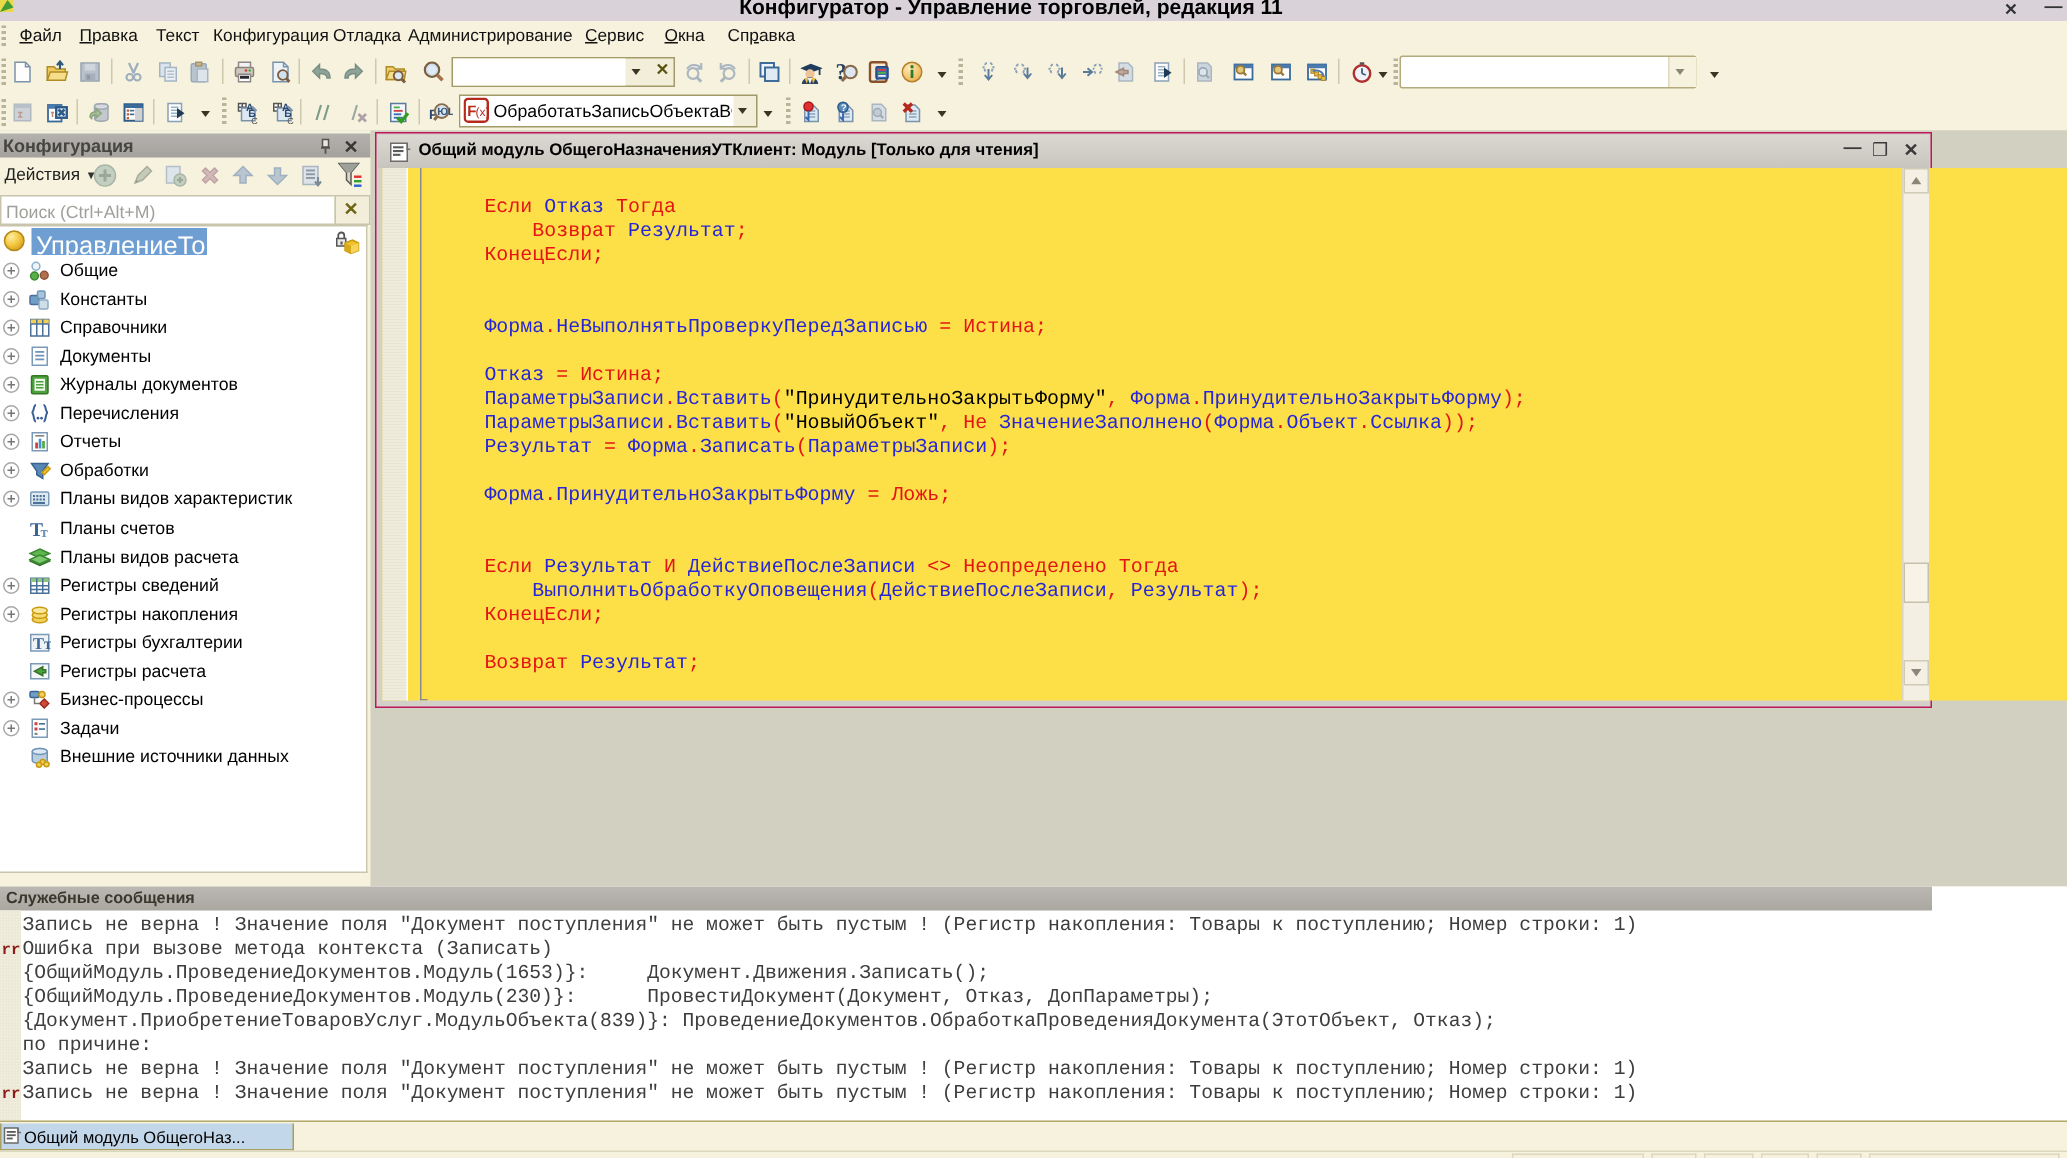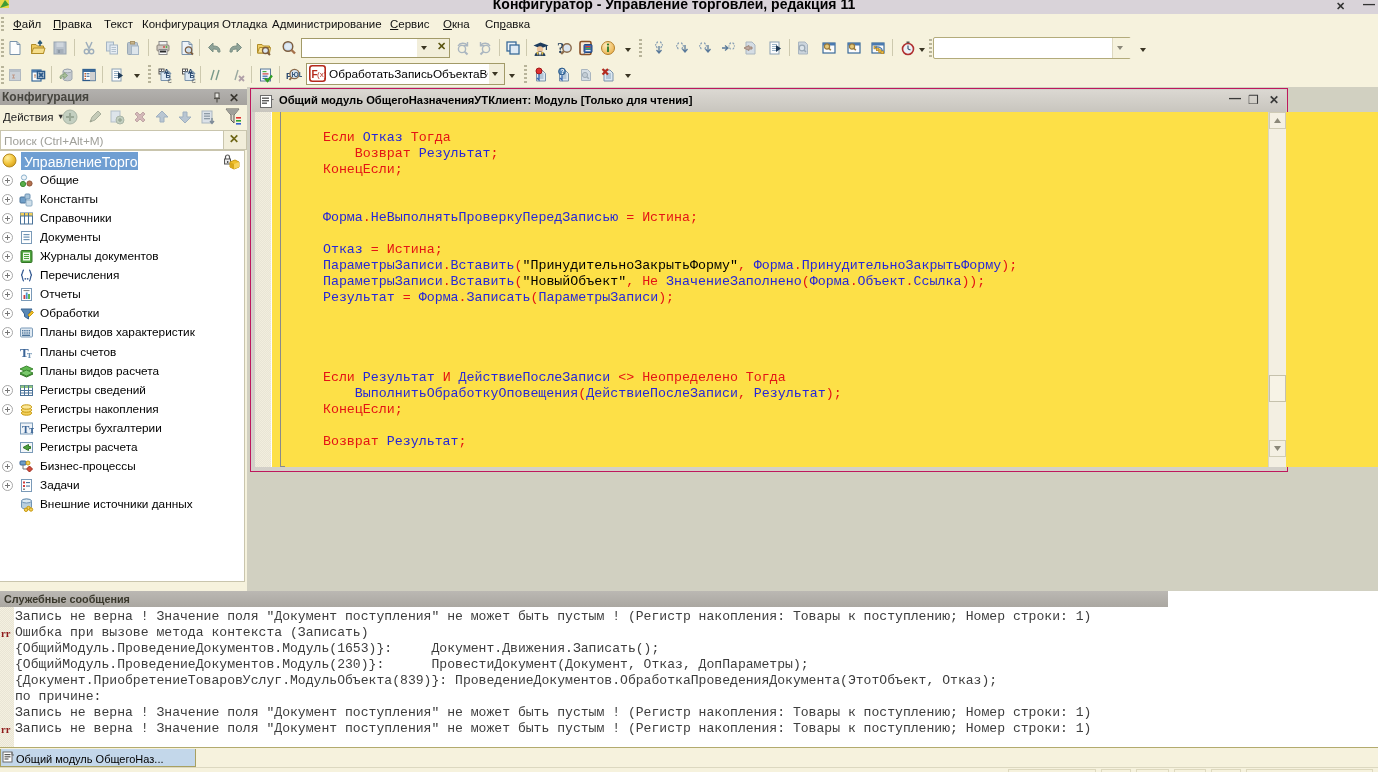--- a/index.html
+++ b/index.html
@@ -40,27 +40,27 @@
   #cwbody{left:4px;top:23px;width:1212px;height:355px;background:#fde047;}
   #cwgutter{left:0;top:0;width:16px;height:355px;background:#e9e5d5;
             background-image:conic-gradient(#f2eede 0 25%,transparent 0 50%,#f2eede 0 75%,transparent 0);
             background-size:2px 2px;border-right:1px solid #fff;}
   #codearea{left:17px;top:0px;width:996px;height:355px;overflow:hidden;}
   .cl{position:absolute;left:19px;font-size:13.3px;line-height:16px;white-space:pre;font-family:"Liberation Mono",monospace;}
   .k{color:#e41414;} .i{color:#2626d8;} .s{color:#000;}
   #vscroll{left:1013px;top:0;width:17px;height:355px;background:#f3efe2;border-left:1px solid #d9d5c2;}
   
   #msgpanel{left:0;top:591px;width:1378px;height:156px;background:#fff;}
-  #msghead{left:0;top:0;width:1168px;height:16px;background:linear-gradient(#bbb8b3,#aaa7a1);
+  #msghead{left:0;top:0;width:1288px;height:16px;background:linear-gradient(#bbb8b3,#aaa7a1);
            font-weight:bold;font-size:10.8px;color:#3a382c;line-height:16px;padding-left:4px;box-sizing:border-box;}
   #msggut{left:0;top:16px;width:14px;height:140px;background:#e9e5d5;
           background-image:conic-gradient(#f4f0e0 0 25%,transparent 0 50%,#f4f0e0 0 75%,transparent 0);
           background-size:2px 2px;}
   .ml{position:absolute;left:15px;font-size:13.1px;line-height:16px;white-space:pre;color:#3d3d3d;font-family:"Liberation Mono",monospace;}
-  .rr{position:absolute;left:1px;font-size:10.5px;font-weight:bold;color:#8f1a1a;font-family:Liberation Serif, serif;}
+  .rr{position:absolute;left:1px;font-size:10.5px;font-weight:bold;color:#8f1a1a;font-family:Liberation Mono, monospace;}
   
   #taskbar{left:0;top:747px;width:1378px;height:20px;background:#f6f2dd;border-top:1px solid #b3ab6e;box-sizing:border-box;}
   #taskbtn{left:0;top:1px;width:196px;height:18px;background:#c3d7ea;border:1px solid #a8a060;border-top:none;box-sizing:border-box;
            font-size:11px;color:#000;line-height:17px;overflow:hidden;}
   #statusbar{left:0;top:767px;width:1378px;height:5px;background:#f6f2dd;border-top:1px solid #dcd8c0;}
   .spane{position:absolute;top:1px;height:4px;border:1px solid #ddd8bd;border-bottom:none;}
 </style>
 </head>
 <body>
 
@@ -500,21 +500,21 @@
           <defs>
             <radialGradient id="gsun" cx="0.35" cy="0.3" r="0.8">
               <stop offset="0" stop-color="#ffefa0"></stop>
               <stop offset="0.55" stop-color="#f2c53d"></stop>
               <stop offset="1" stop-color="#cf9a18"></stop>
             </radialGradient>
           </defs>
           <circle cx="7.5" cy="7.5" r="6.5" fill="url(#gsun)" stroke="#b5891c"></circle>
         </svg>
       <div style="position:absolute;left:21px;top:0;width:117px;height:18px;background:#6f9ed2;"></div>
-      <span class="txt" style="left:24px;color:#fff;font-size:14px;">УправлениеТорговлей</span>
+      <span class="txt" style="left:24px;color:#fff;font-size:17px;">УправлениеТорговлей</span>
       <svg style="position:absolute;left:222px;top:2px;" width="11" height="12" viewBox="0 0 11 12">
           <rect x="2.5" y="5" width="6" height="5" fill="#e8e8e8" stroke="#555"></rect>
           <path d="M3.5 5 V3 a2 2 0 0 1 4 0 V5" fill="none" stroke="#555" stroke-width="1.2"></path>
           <rect x="5" y="7" width="1.4" height="2" fill="#555"></rect>
         </svg>
       <svg style="position:absolute;left:228px;top:6px;" width="13" height="13" viewBox="0 0 13 13">
           <path d="M2 4 L7 2 L11 4 L11 9 L6 11 L2 9 Z" fill="#f0c02c" stroke="#c89a10"></path>
           <path d="M2 4 L6 6 L6 11 L2 9 Z" fill="#d9a81a"></path>
           <path d="M6 6 L11 4 V9 L6 11 Z" fill="#f7d35a"></path>
         </svg>
@@ -724,20 +724,21 @@
         <div style="position:absolute;left:8px;top:0;width:1px;height:355px;background:#8a8a8a;"></div>
         <div style="position:absolute;left:8px;top:354px;width:5px;height:1px;background:#8a8a8a;"></div>
         <div class="cl" style="top:18px;">    <span class="k">Если </span><span class="i">Отказ</span><span class="k"> Тогда</span></div>
         <div class="cl" style="top:34px;">        <span class="k">Возврат </span><span class="i">Результат</span><span class="k">;</span></div>
         <div class="cl" style="top:50px;">    <span class="k">КонецЕсли;</span></div>
         <div class="cl" style="top:98px;">    <span class="i">Форма</span><span class="k">.</span><span class="i">НеВыполнятьПроверкуПередЗаписью</span><span class="k"> = Истина;</span></div>
         <div class="cl" style="top:130px;">    <span class="i">Отказ</span><span class="k"> = Истина;</span></div>
         <div class="cl" style="top:146px;">    <span class="i">ПараметрыЗаписи</span><span class="k">.</span><span class="i">Вставить</span><span class="k">(</span><span class="s">"ПринудительноЗакрытьФорму"</span><span class="k">, </span><span class="i">Форма</span><span class="k">.</span><span class="i">ПринудительноЗакрытьФорму</span><span class="k">);</span></div>
         <div class="cl" style="top:162px;">    <span class="i">ПараметрыЗаписи</span><span class="k">.</span><span class="i">Вставить</span><span class="k">(</span><span class="s">"НовыйОбъект"</span><span class="k">, Не </span><span class="i">ЗначениеЗаполнено</span><span class="k">(</span><span class="i">Форма</span><span class="k">.</span><span class="i">Объект</span><span class="k">.</span><span class="i">Ссылка</span><span class="k">));</span></div>
         <div class="cl" style="top:178px;">    <span class="i">Результат</span><span class="k"> = </span><span class="i">Форма</span><span class="k">.</span><span class="i">Записать</span><span class="k">(</span><span class="i">ПараметрыЗаписи</span><span class="k">);</span></div>
+        <div class="cl" style="top:210px;">    <span class="i">Форма</span><span class="k">.</span><span class="i">ПринудительноЗакрытьФорму</span><span class="k"> = Ложь;</span></div>
         <div class="cl" style="top:258px;">    <span class="k">Если </span><span class="i">Результат</span><span class="k"> И </span><span class="i">ДействиеПослеЗаписи</span><span class="k"> &lt;&gt; Неопределено Тогда</span></div>
         <div class="cl" style="top:274px;">        <span class="i">ВыполнитьОбработкуОповещения</span><span class="k">(</span><span class="i">ДействиеПослеЗаписи</span><span class="k">, </span><span class="i">Результат</span><span class="k">);</span></div>
         <div class="cl" style="top:290px;">    <span class="k">КонецЕсли;</span></div>
         <div class="cl" style="top:322px;">    <span class="k">Возврат </span><span class="i">Результат</span><span class="k">;</span></div>
       </div>
       <div class="abs" id="vscroll">
         <div style="position:absolute;left:0;top:0;width:17px;height:17px;background:#f4f0e3;border:1px solid #cfcbb6;box-sizing:border-box;"></div>
         <svg style="position:absolute;left:5px;top:6px;" width="7" height="5" viewBox="0 0 7 5">
             <path d="M3.5 0 L7 5 H0 Z" fill="#8a8778"></path>
           </svg>

